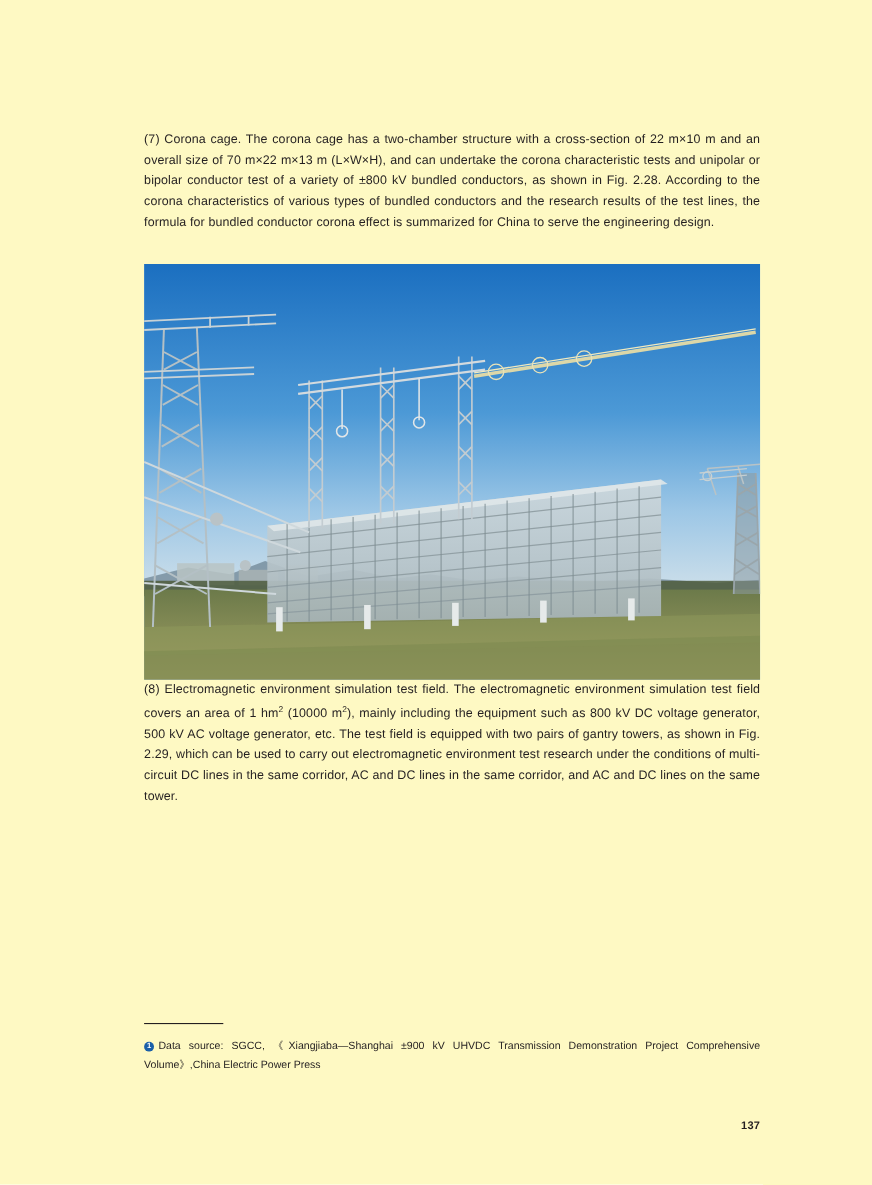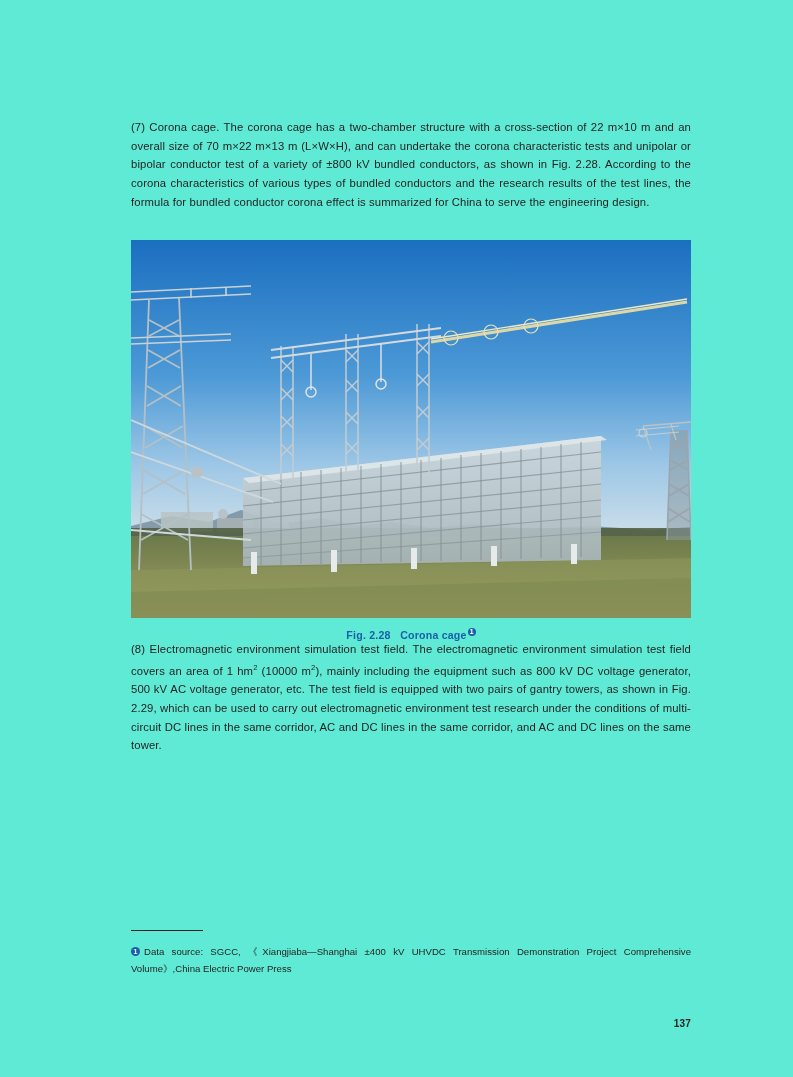--- a/index.html
+++ b/index.html
@@ -13,21 +13,21 @@
     position: relative;
     font-family: "Liberation Sans", sans-serif;
     color: #231f20;
     overflow: hidden;
   }
   .page {
     position: absolute;
     left: 0; top: 0;
     width: 793px;
     height: 1077px;
-    background: #5eead4;
+    background: #fef9c3;
   }
   .content {
     position: absolute;
     left: 131px;
     top: 118px;
     width: 560px;
   }
   p.body-par {
     margin: 0;
     font-size: 11.3px;
@@ -317,29 +317,26 @@
           <line x1="0" y1="180" x2="150" y2="244"></line>
           <line x1="0" y1="212" x2="142" y2="262"></line>
           <line x1="0" y1="290" x2="120" y2="300"></line>
         </g>
         <g fill="#b9c3c7">
           <circle cx="66" cy="232" r="6"></circle>
           <circle cx="92" cy="274" r="5"></circle>
         </g>
       </svg>
 
-      <div class="figure-caption">
-        <span>Fig. 2.28</span>&nbsp;&nbsp;&nbsp;<span>Corona cage</span><span class="sup-marker">1</span>
-      </div>
     </div>
 
     <p class="body-par par-2"><span>(8) Electromagnetic environment simulation test field. The electromagnetic environment simulation test field covers an area of 1 hm</span><sup>2</sup><span> (10000 m</span><sup>2</sup><span>), mainly including the equipment such as 800 kV DC voltage generator, 500 kV AC voltage generator, etc. The test field is equipped with two pairs of gantry towers, as shown in Fig. 2.29, which can be used to carry out electromagnetic environment test research under the conditions of multi-circuit DC lines in the same corridor, AC and DC lines in the same corridor, and AC and DC lines on the same tower.</span></p>
 
   </div>
 
   <div class="footnote-area">
     <div class="footnote-rule"></div>
-    <div class="footnote-text"><span class="fn-marker">1</span><span>Data source: SGCC, 《Xiangjiaba—Shanghai ±400 kV UHVDC Transmission Demonstration Project Comprehensive Volume》,China Electric Power Press</span></div>
+    <div class="footnote-text"><span class="fn-marker">1</span><span>Data source: SGCC, 《Xiangjiaba—Shanghai ±900 kV UHVDC Transmission Demonstration Project Comprehensive Volume》,China Electric Power Press</span></div>
   </div>
 
   <div class="page-number">137</div>
 
 </div>
 
 </body></html>

